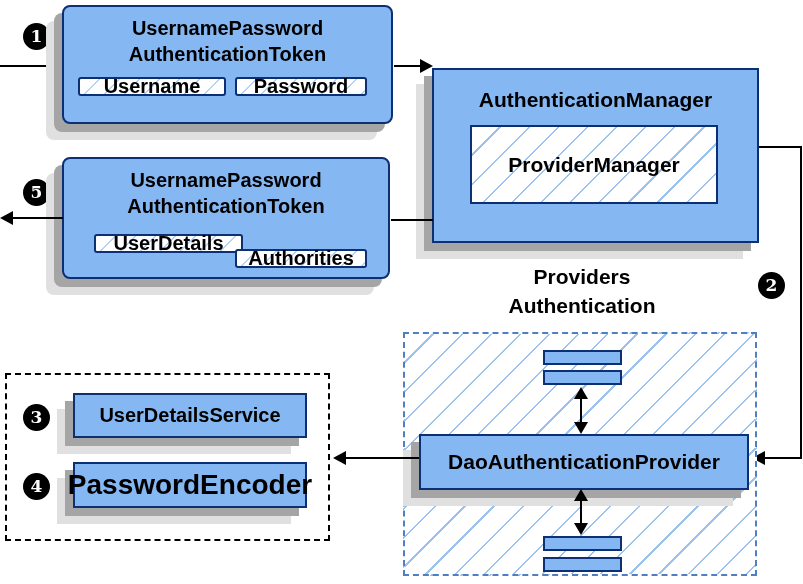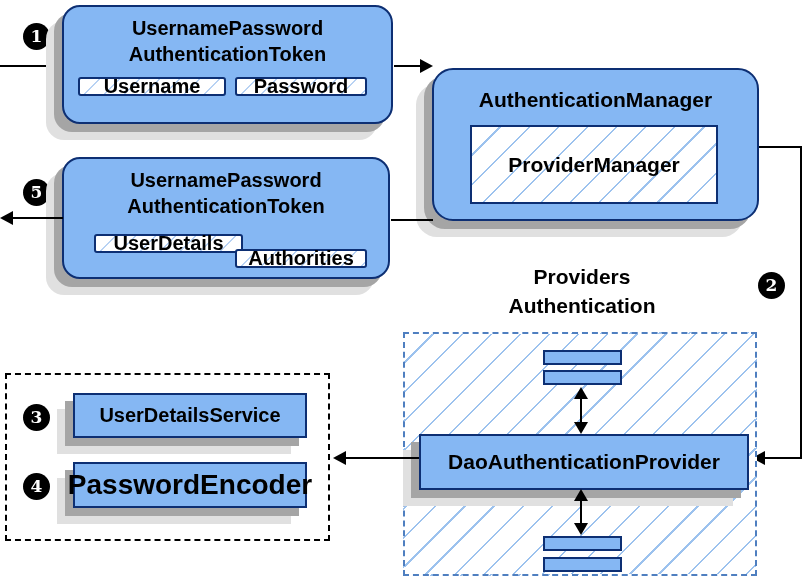--- a/index.html
+++ b/index.html
@@ -18,21 +18,21 @@
   .canvas{
     position:relative;width:803px;height:584px;background:#fff;overflow:hidden;
     font-family:"Liberation Sans", sans-serif;color:#000;
   }
   
   .node{
     position:absolute;background:var(--node_fill);
     border:2.5px solid var(--node_border);box-sizing:border-box;
     box-shadow:-8px 8px 0 var(--shadow_near), -16px 16px 0 var(--shadow_far);
   }
-  .rounded{border-radius:18px;}
+  .rounded{border-radius:8px;}
   .node-title{font-weight:bold;font-size:20px;line-height:26px;text-align:center;}
   .hatch-lg{
     background-color:#fff;
     background-image:repeating-linear-gradient(135deg,
       rgba(0,0,0,0) 0px, rgba(0,0,0,0) 19px,
       var(--hatch) 19px, var(--hatch) 20.6px);
   }
   .hatch-sm{
     background-color:#fff;
     background-image:repeating-linear-gradient(135deg,
@@ -100,21 +100,21 @@
       <span>Username</span>
     </div>
     <div class="field hatch-sm" style="left:171px;top:70px;width:132px;">
       <span>Password</span>
     </div>
   </div>
 
   <div class="line" style="left:394px;top:65px;width:27px;height:2px;"></div>
   <div class="ah ah-right" style="left:420px;top:59px;"></div>
 
-  <div class="node" style="left:432px;top:68px;width:327px;height:153px;border-radius:21px;">
+  <div class="node" style="left:432px;top:68px;width:327px;height:175px;">
     <div class="node-title" style="margin-top:17px;font-size:21px;">AuthenticationManager</div>
     <div class="hatch-lg flexcenter" style="position:absolute;left:36px;top:55px;width:248px;height:79px;border:2px solid var(--node_border);box-sizing:border-box;">
       <span style="font-weight:bold;font-size:21px;">ProviderManager</span>
     </div>
   </div>
 
   <div class="line" style="left:391px;top:219px;width:42px;height:2px;"></div>
 
   <div class="node rounded" style="left:62px;top:157px;width:328px;height:122px;">
     <div class="node-title" style="padding-top:8px;">

